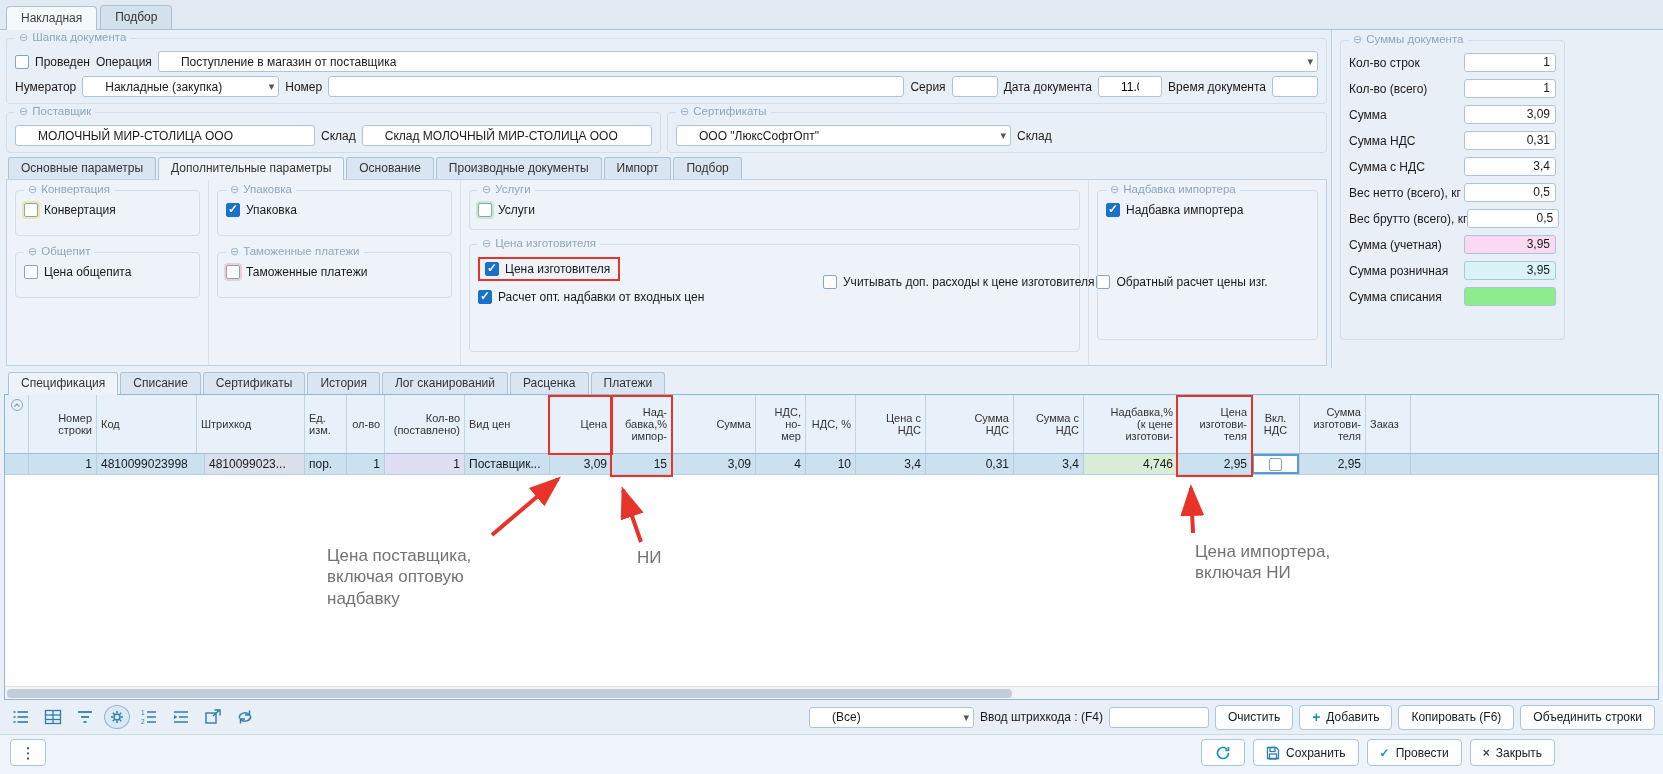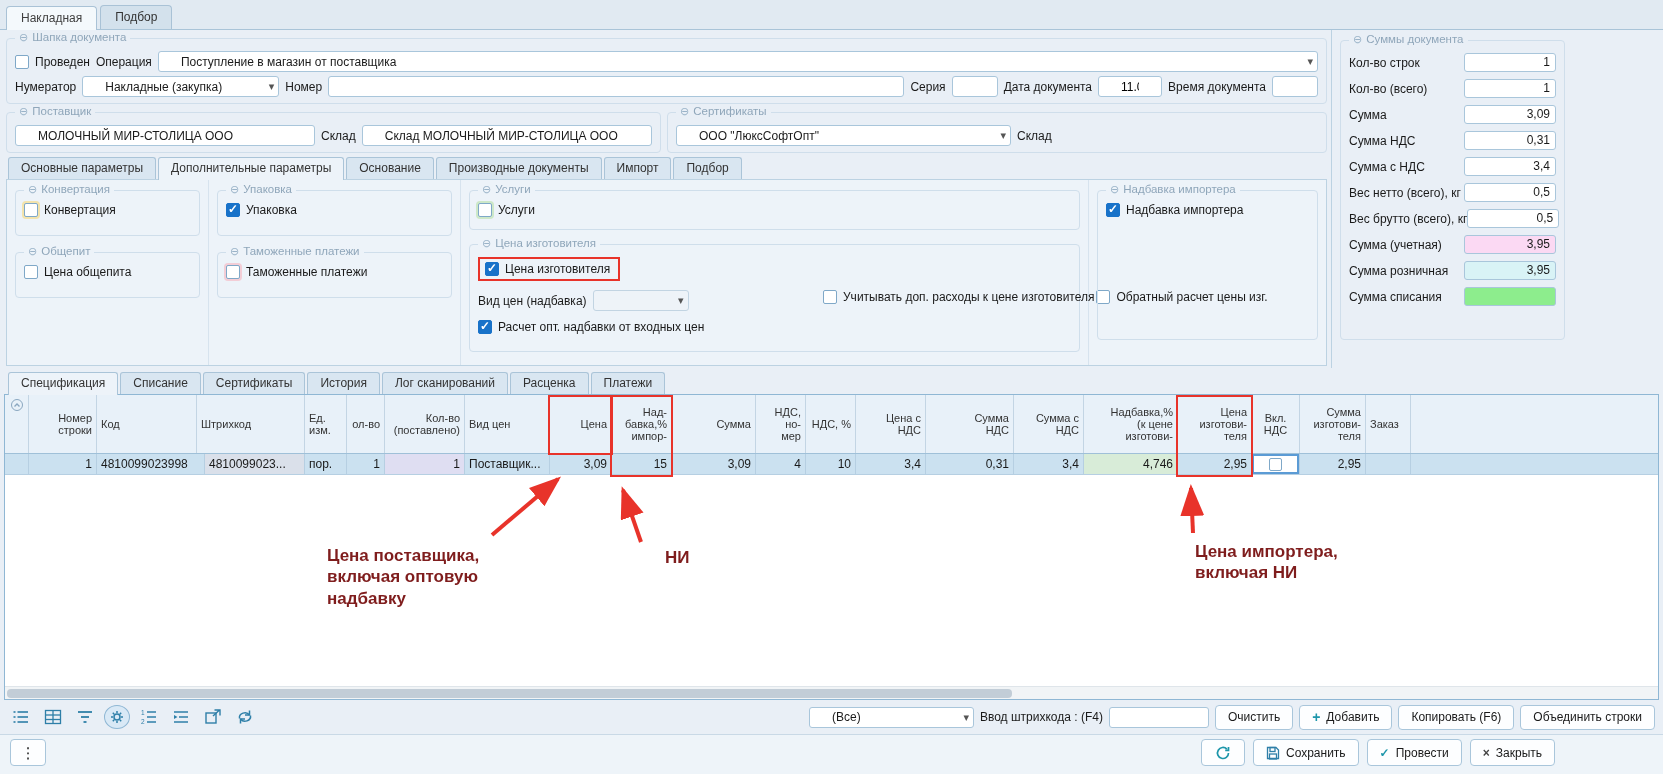--- a/index.html
+++ b/index.html
@@ -77,23 +77,23 @@
   .rowstub { width:24px; flex:none; border-right:1px solid #b6cfe2; }
 
   .hscroll { position:absolute; left:0; right:0; bottom:0; height:13px; background:#f1f4f6; border-top:1px solid #dfe5ea; }
   .hthumb { position:absolute; left:2px; top:2px; width:1005px; height:9px; background:#c2cdd7; border-radius:4px; }
 
   .redbox { position:absolute; border:2px solid #e8332a; pointer-events:none; }
   .rb1 { left:543px; top:0; width:65px; height:60px; }
   .rb2 { left:605px; top:0; width:63px; height:82px; }
   .rb3 { left:1171px; top:0; width:77px; height:82px; }
   .ann-svg { position:absolute; left:0; top:0; pointer-events:none; }
-  .note { position:absolute; color:#7f1d1d; font-weight:bold; font-size:17px; line-height:1.25; white-space:pre-line; pointer-events:none; }
+  .note { position:absolute; color:#737373; font-weight:normal; font-size:17px; line-height:1.25; white-space:pre-line; pointer-events:none; }
   .note1 { left:322px; top:150px; }
-  .note2 { left:660px; top:152px; }
+  .note2 { left:632px; top:152px; }
   .note3 { left:1190px; top:146px; }
 
   
   .toolbar { height:34px; display:flex; align-items:center; gap:6px; padding:0 8px; }
   .ico { width:26px; height:24px; display:flex; align-items:center; justify-content:center; cursor:pointer; border-radius:4px; }
   .ico.focused { background:#d9e9f6; border:1px solid #8fb7d4; border-radius:50%; }
   .tspacer { flex:1; }
   .btn { height:25px; background:#fdfeff; border:1px solid #a9c6db; border-radius:4px; padding:0 12px; font:inherit; color:#1a1a1a; display:inline-flex; align-items:center; gap:6px; cursor:pointer; white-space:nowrap; }
   .glyph.teal { color:#1d96aa; font-weight:bold; }
   .glyph.plus { color:#1d96aa; font-weight:bold; font-size:14px; }
@@ -268,26 +268,20 @@
                 <span>Цена изготовителя</span>
               </div>
             <div class="mfr-grid">
               <div class="mfr-left">
                 <span class="redwrap">
                   <label class="cbrow">
                     <span class="cb on"></span>
                     <span>Цена изготовителя</span>
                   </label>
                 </span>
-                <div class="frow" style="margin-bottom:0">
-                  <span class="lbl">Вид цен (надбавка)</span>
-                  <div class="fld select disabled" style="width:96px">
-                    <span></span>
-                  </div>
-                </div>
                 <label class="cbrow">
                   <span class="cb on"></span>
                   <span>Расчет опт. надбавки от входных цен</span>
                 </label>
               </div>
               <div class="mfr-right">
                 <label class="cbrow">
                   <span class="cb"></span>
                   <span>Учитывать доп. расходы к цене изготовителя</span>
                 </label>

